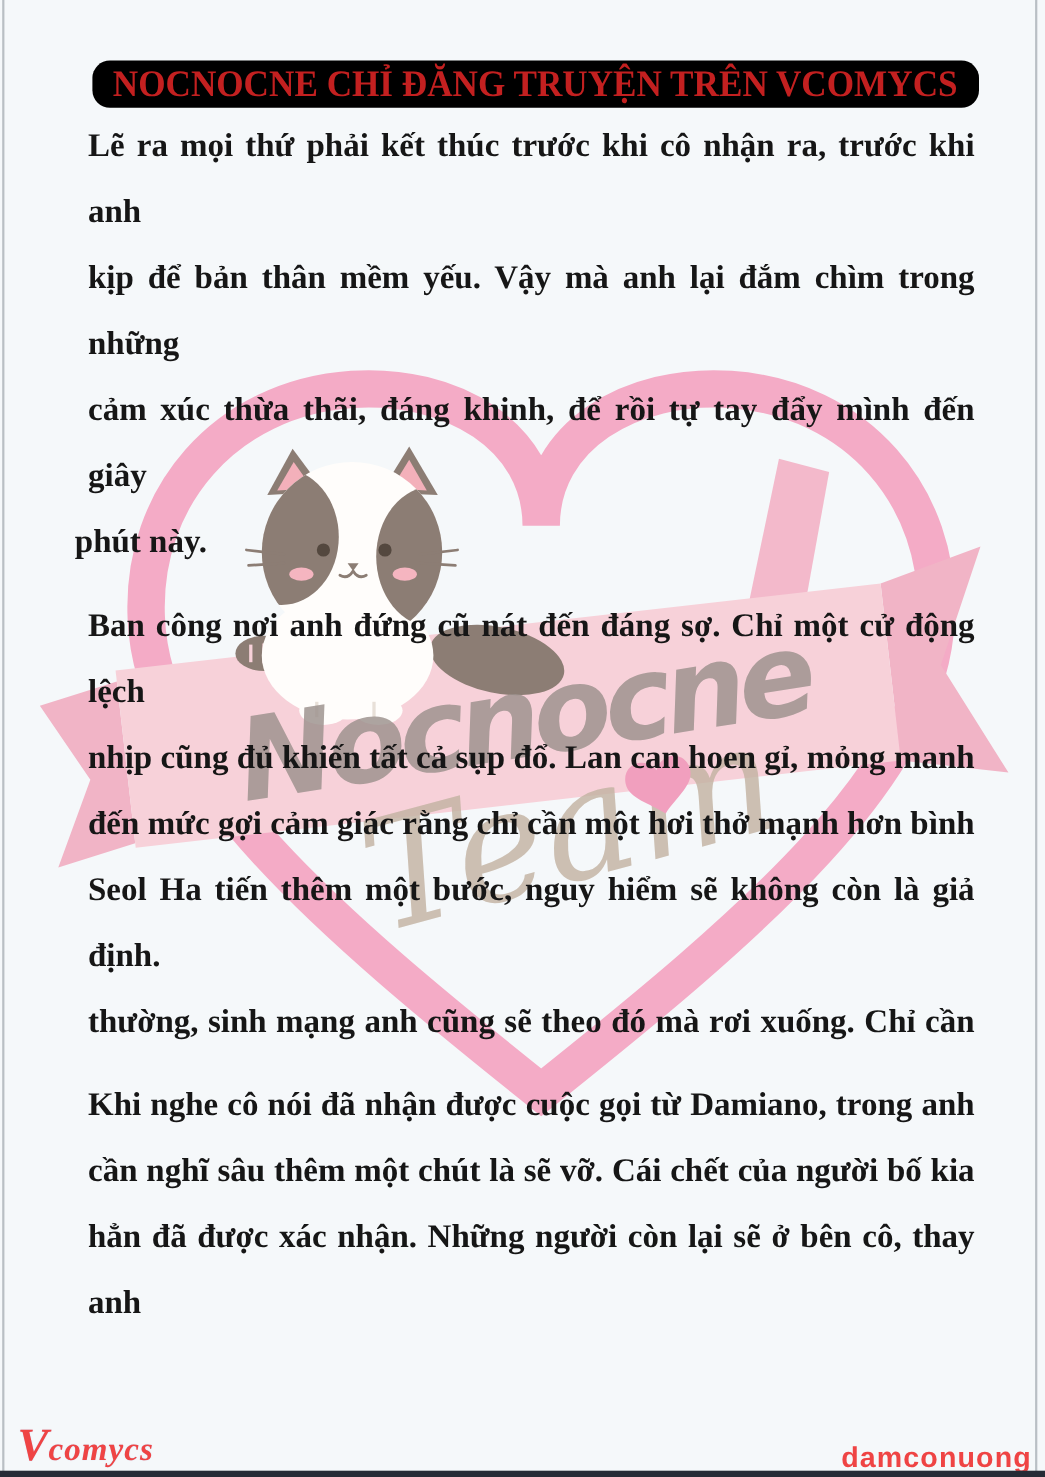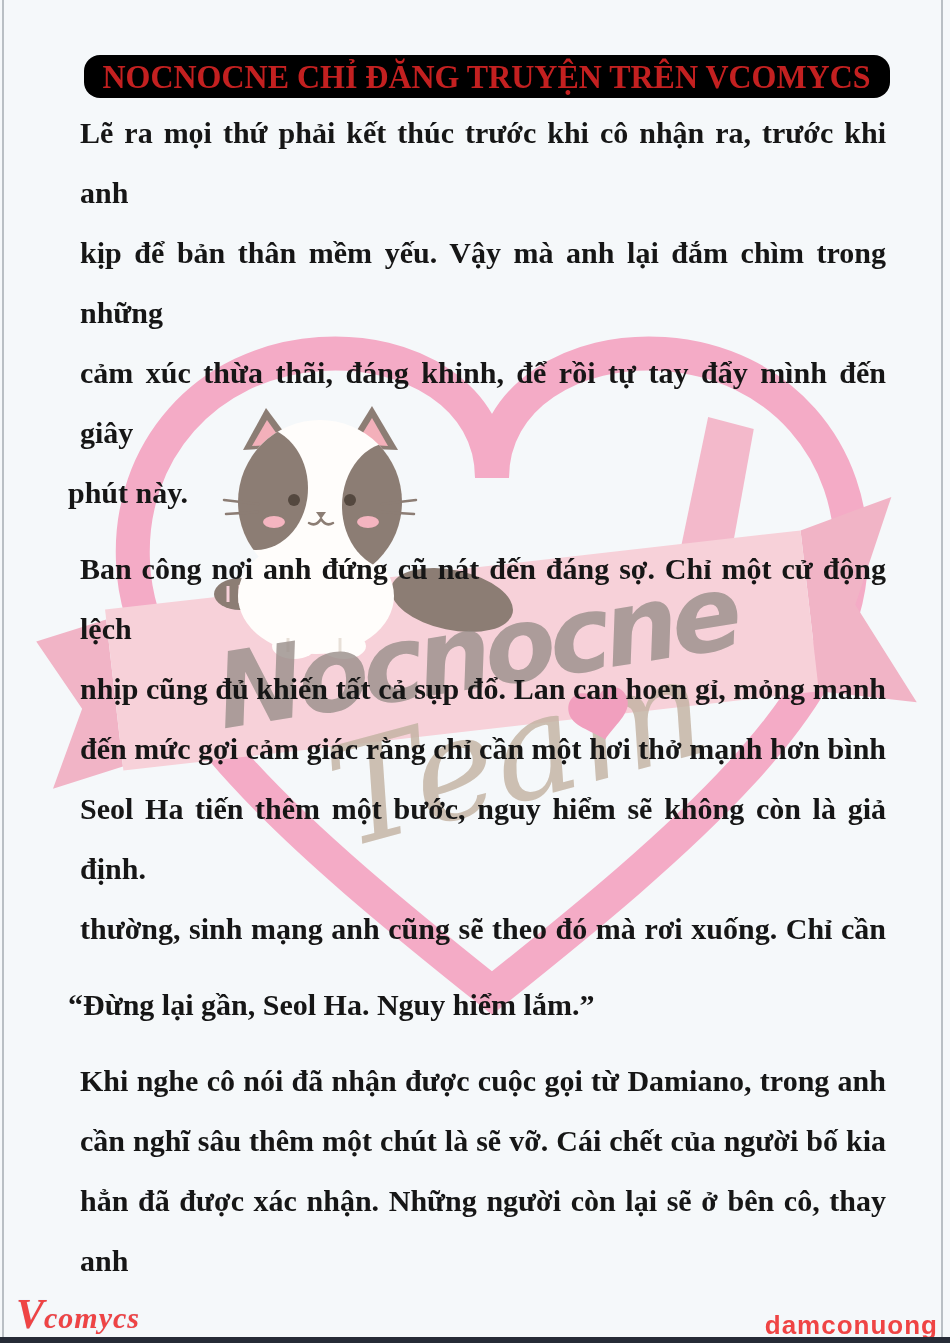--- a/index.html
+++ b/index.html
@@ -123,23 +123,20 @@
       <div class="pline">phút này.</div>
     </div>
     <div class="para">
       <div class="pline j">Ban công nơi anh đứng cũ nát đến đáng sợ. Chỉ một cử động lệch</div>
       <div class="pline j">nhịp cũng đủ khiến tất cả sụp đổ. Lan can hoen gỉ, mỏng manh</div>
       <div class="pline j">đến mức gợi cảm giác rằng chỉ cần một hơi thở mạnh hơn bình</div>
       <div class="pline j">Seol Ha tiến thêm một bước, nguy hiểm sẽ không còn là giả định.</div>
       <div class="pline j">thường, sinh mạng anh cũng sẽ theo đó mà rơi xuống. Chỉ cần</div>
     </div>
     <div class="para">
-      <div class="pline">“Đừng lại gần, Seol Ha. Nguy hiểm lắm.”</div>
-    </div>
-    <div class="para">
       <div class="pline j">Khi nghe cô nói đã nhận được cuộc gọi từ Damiano, trong anh</div>
       <div class="pline j">cần nghĩ sâu thêm một chút là sẽ vỡ. Cái chết của người bố kia</div>
       <div class="pline j">hẳn đã được xác nhận. Những người còn lại sẽ ở bên cô, thay anh</div>
 
     </div>
   </div>
 
   <div class="logo">
     <span class="big">V</span><span class="rest">comycs</span>
   </div>

